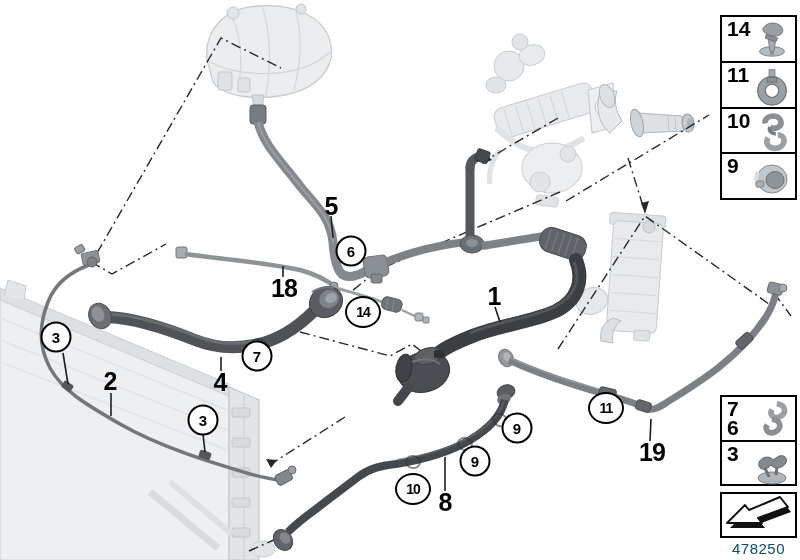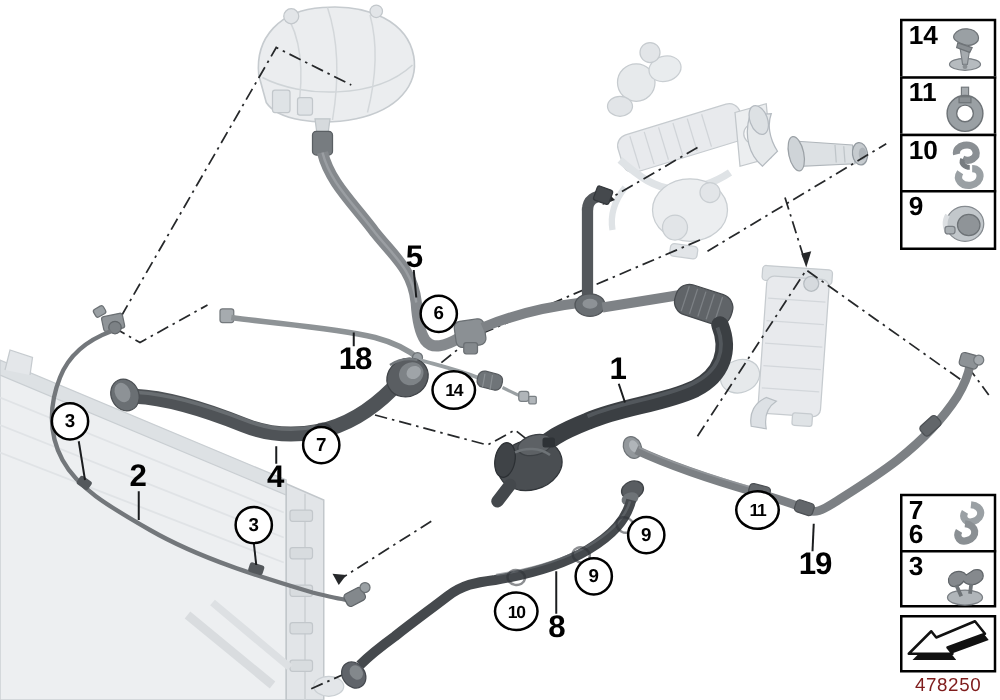--- a/index.html
+++ b/index.html
@@ -17,21 +17,21 @@
   .legend-col{position:absolute;left:720px;width:77px;}
   .legend-cell{position:relative;box-sizing:border-box;border:2px solid #000;background:#fff;
                margin-top:-2px;cursor:pointer;}
   .legend-cell:first-child{margin-top:0;}
   .legend-num{position:absolute;left:5px;top:1px;font-size:21px;font-weight:bold;color:#000;line-height:22px;}
   .legend-num.second{top:20px;}
   .legend-icon{position:absolute;right:2px;top:2px;}
   .arrow-box{position:absolute;left:720px;top:492px;width:77px;height:46px;box-sizing:border-box;
              border:2px solid #000;background:#fff;cursor:pointer;}
   .figure-code{position:absolute;left:720px;top:540px;width:77px;text-align:center;
-               font-size:15px;color:#7f1d1d;letter-spacing:0.5px;}
+               font-size:15px;color:#0c4a6e;letter-spacing:0.5px;}
 </style>
 </head>
 <body>
 
 <div class="screen">
 
   <svg class="stage" viewBox="0 0 800 560">
 
     <g>
       <polygon points="0,293 229,387 229,560 0,560" fill="#edeff1" stroke="#ccd1d4" stroke-width="1.2"></polygon>

